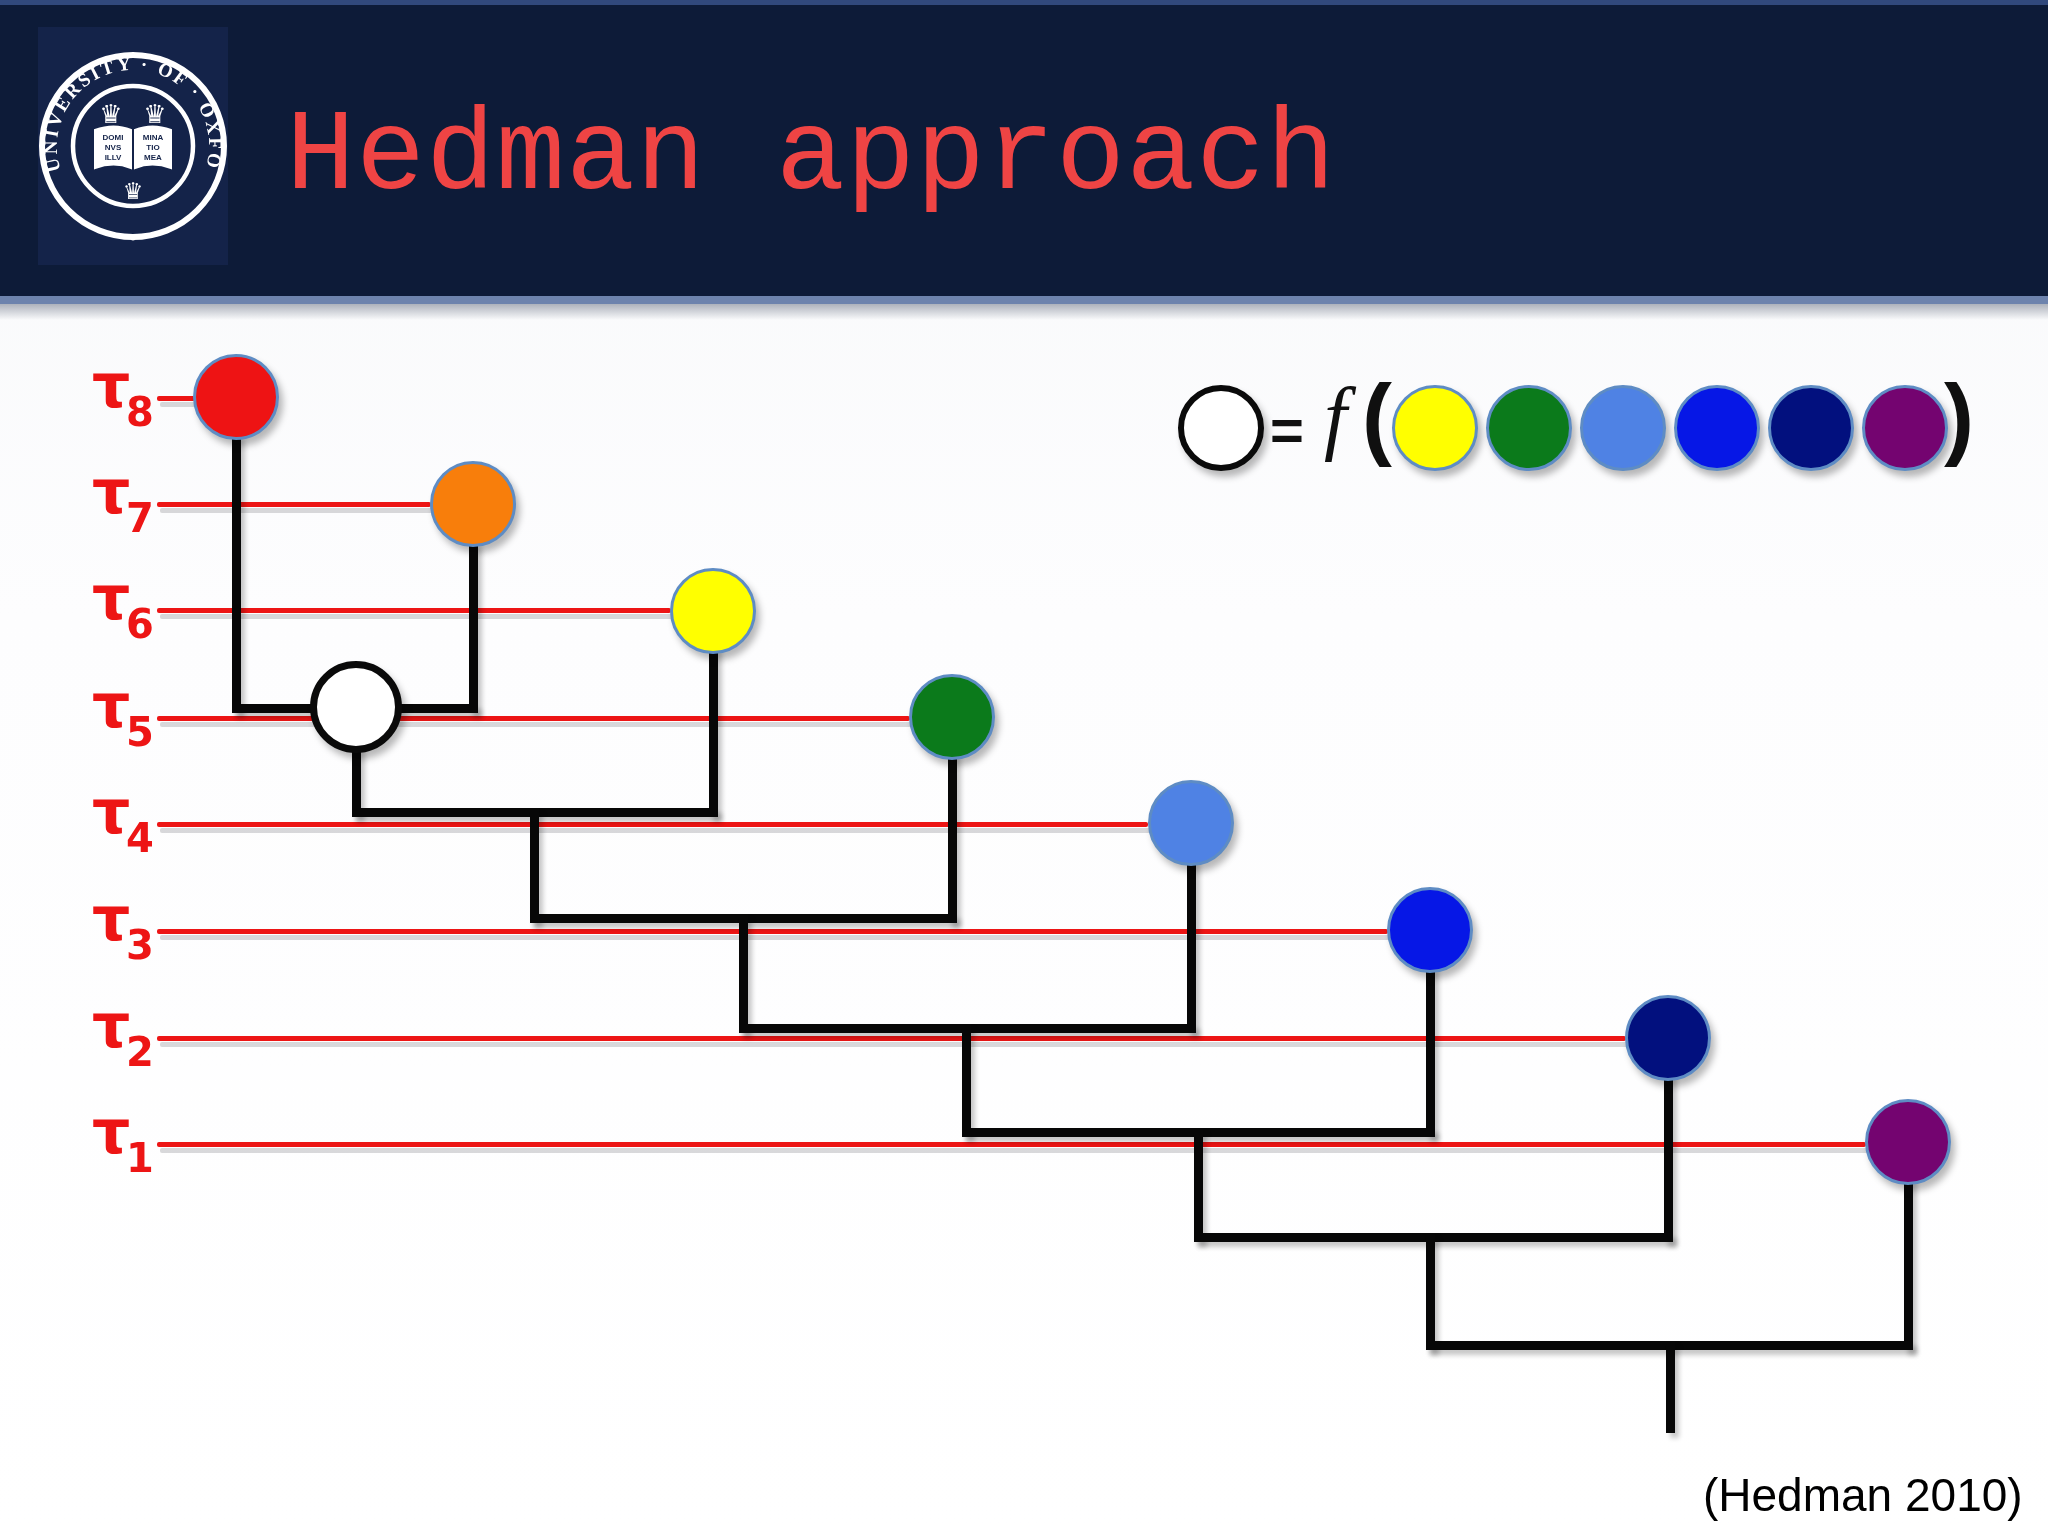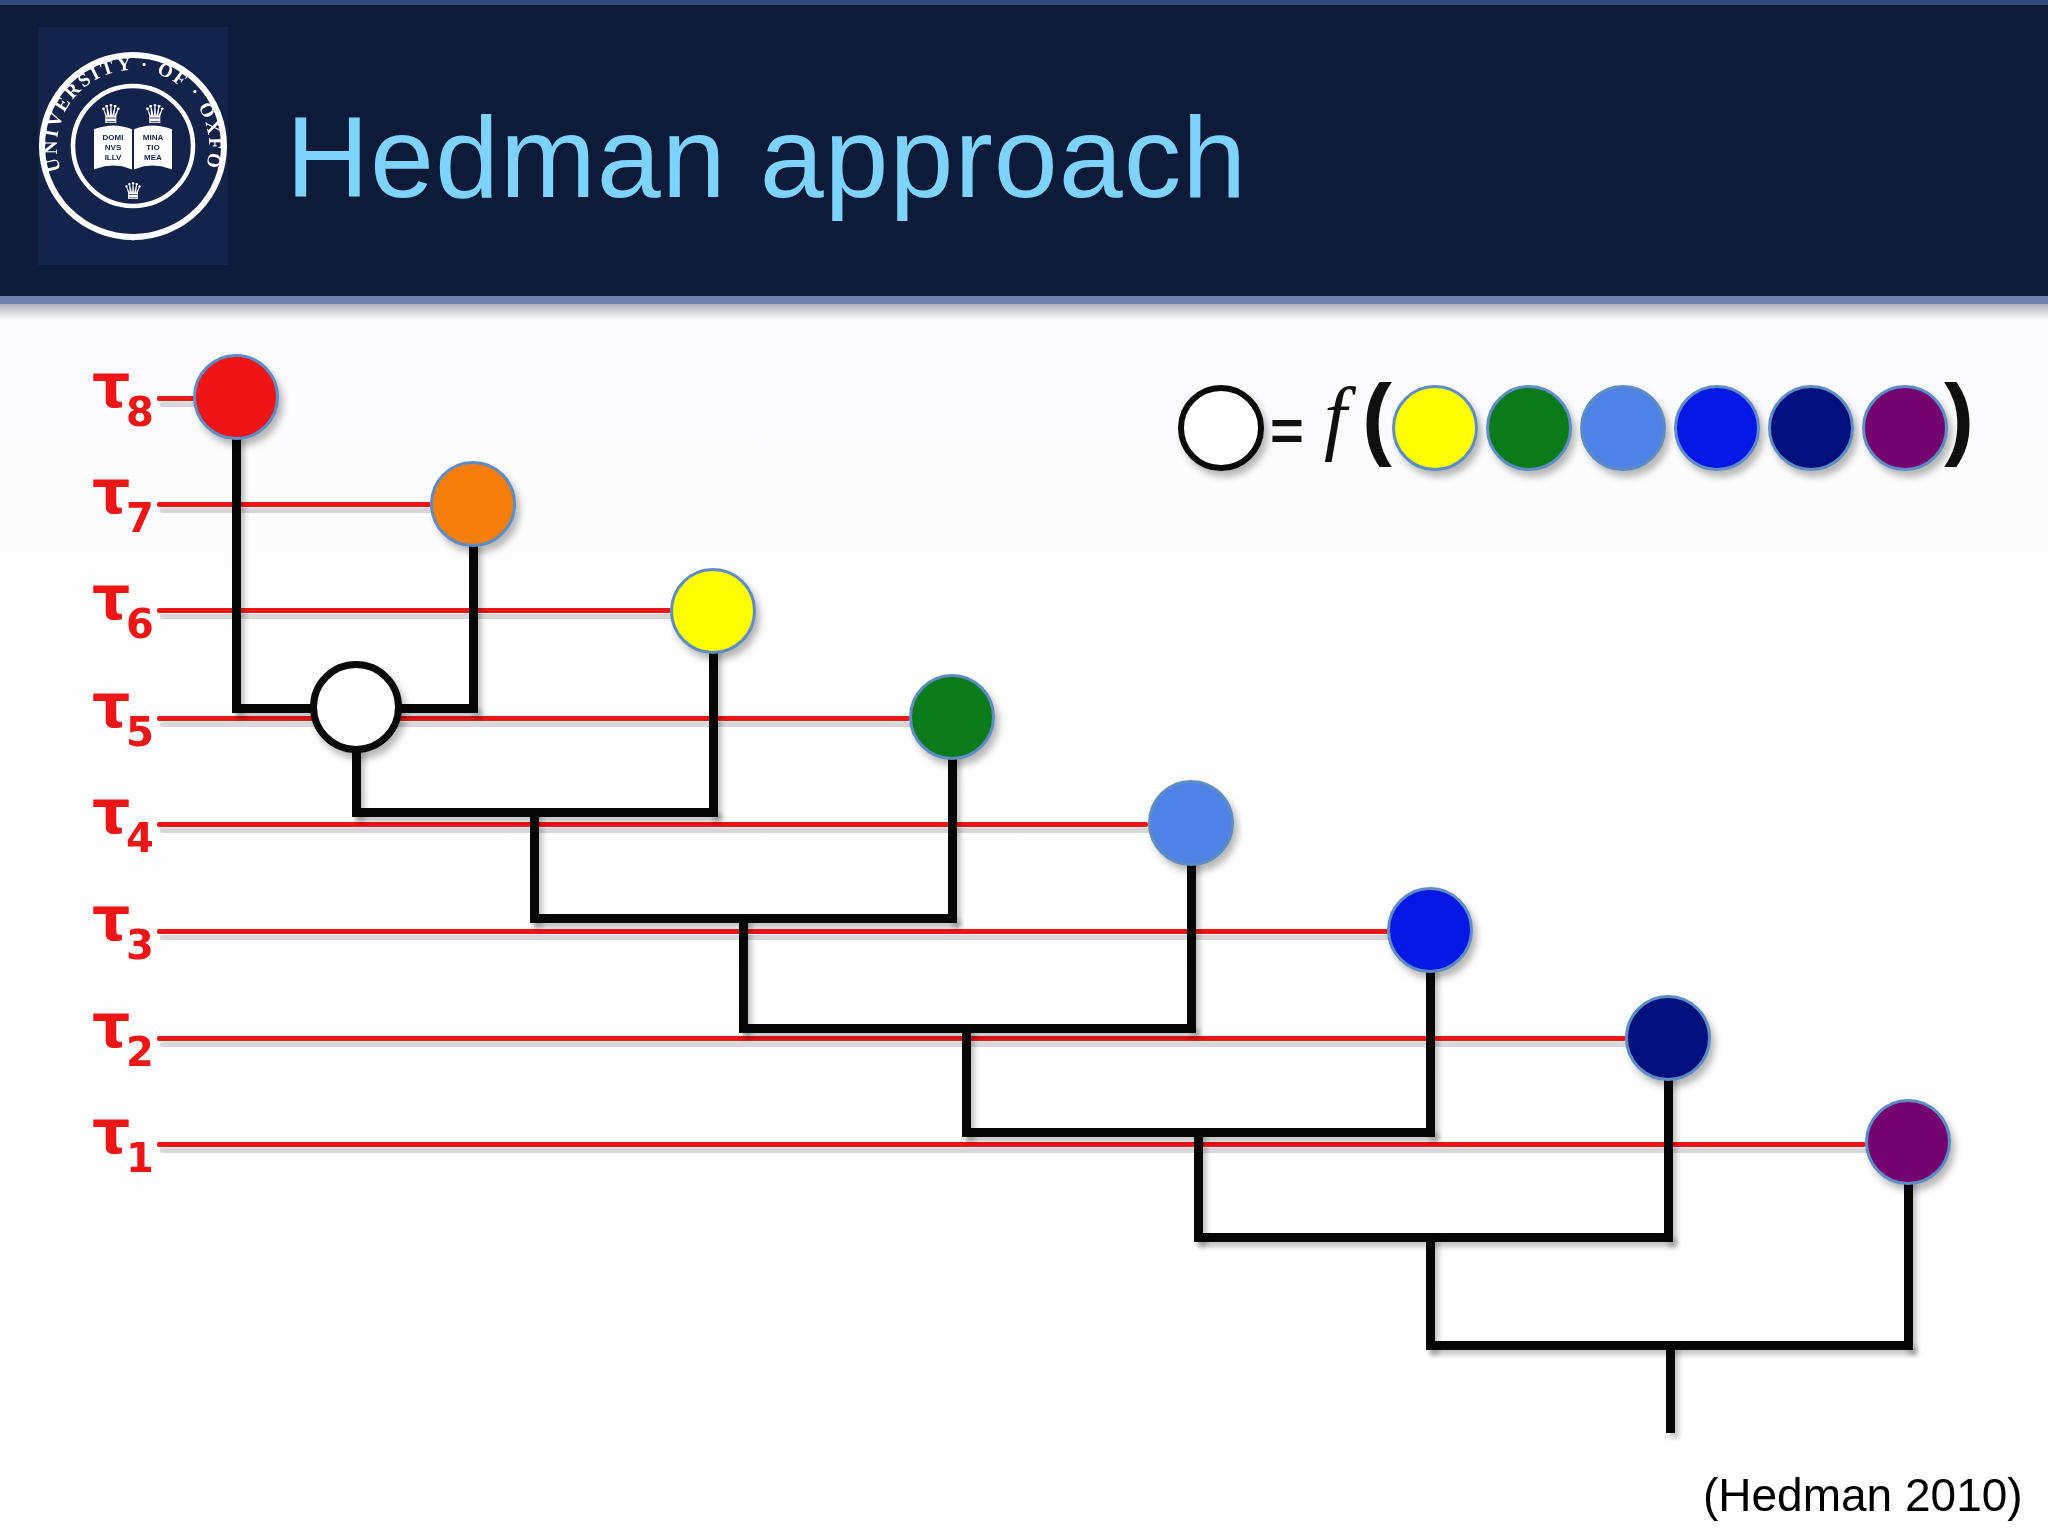--- a/index.html
+++ b/index.html
@@ -13,21 +13,21 @@
   #header{
     position:absolute;left:0;top:0;width:2048px;height:296px;
     background:#0d1b38;border-top:5px solid #31497c;box-sizing:border-box;
   }
   #header-edge{position:absolute;left:0;top:296px;width:2048px;height:8px;background:#6d83ad;}
   #header-shadow{position:absolute;left:0;top:304px;width:2048px;height:16px;
     background:linear-gradient(180deg,rgba(80,90,110,.45),rgba(80,90,110,0));}
   #logo-box{position:absolute;left:38px;top:22px;width:190px;height:238px;background:#142349;}
   #page-title{
     position:absolute;left:286px;top:78px;font-size:115px;line-height:1.3;
-    color:#7dd3fc;letter-spacing:1px;font-family:Liberation Sans, sans-serif;
+    color:#ef4444;letter-spacing:1px;font-family:Liberation Mono, monospace;
   }
   
   .tau-line{position:absolute;height:5px;border-radius:2px;
     box-shadow:3px 6px 0 rgba(130,130,135,.30);}
   .branch{position:absolute;background:#070707;box-shadow:4px 5px 5px rgba(0,0,0,.22);}
   .node{position:absolute;border-radius:50%;box-sizing:border-box;
     box-shadow:4px 6px 7px rgba(0,0,0,.28);}
   .tau-sym{position:absolute;font-weight:bold;font-family:"DejaVu Sans",sans-serif;line-height:1;}
   .tau-sub{position:absolute;font-weight:bold;font-family:"DejaVu Sans",sans-serif;line-height:1;}
   

